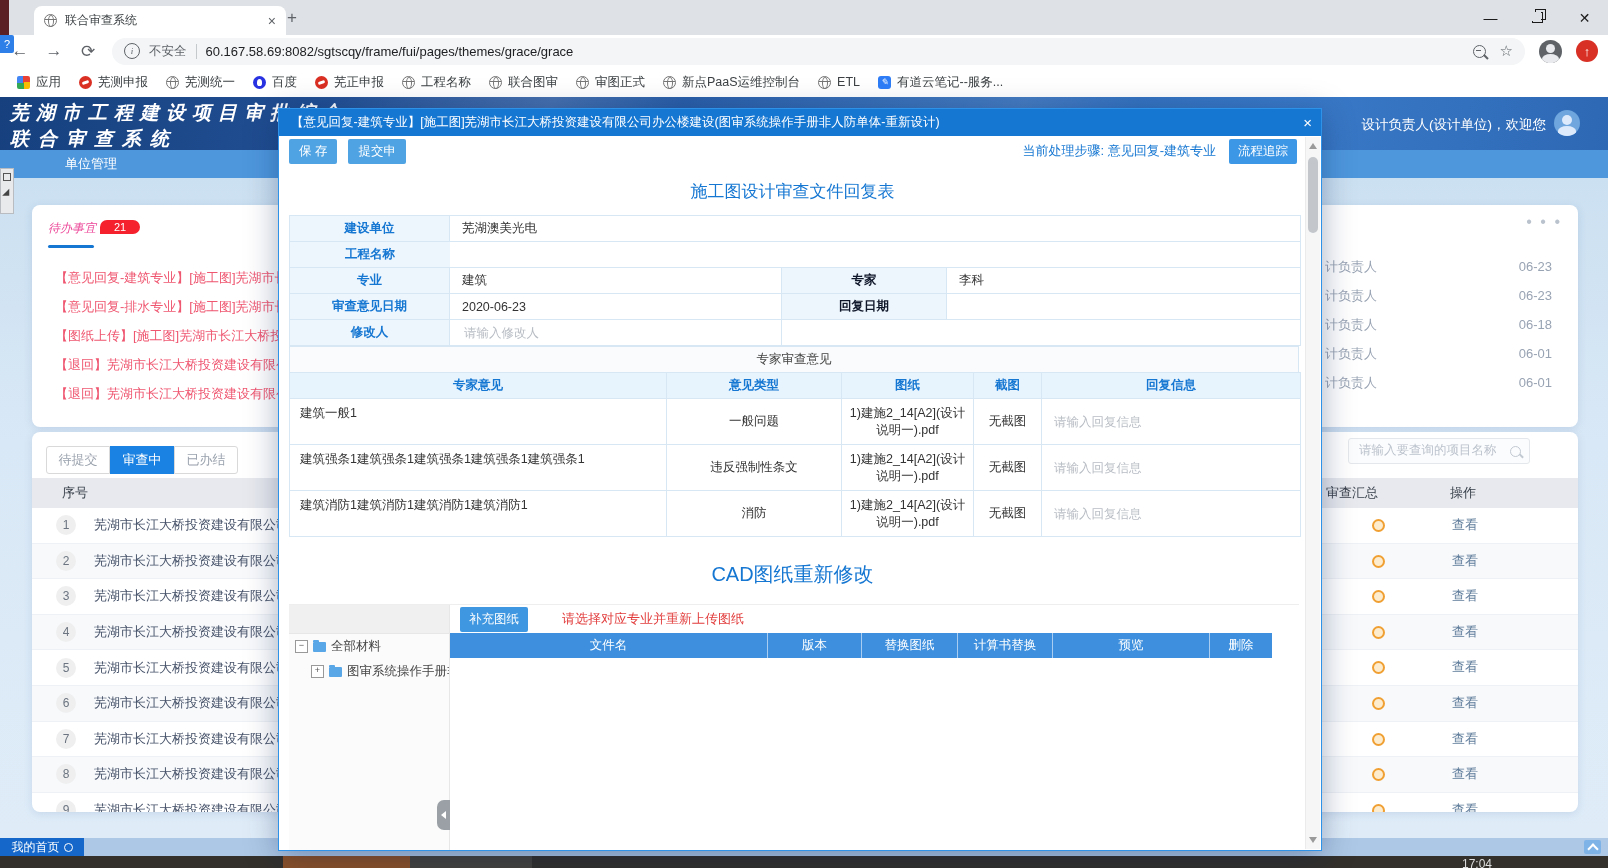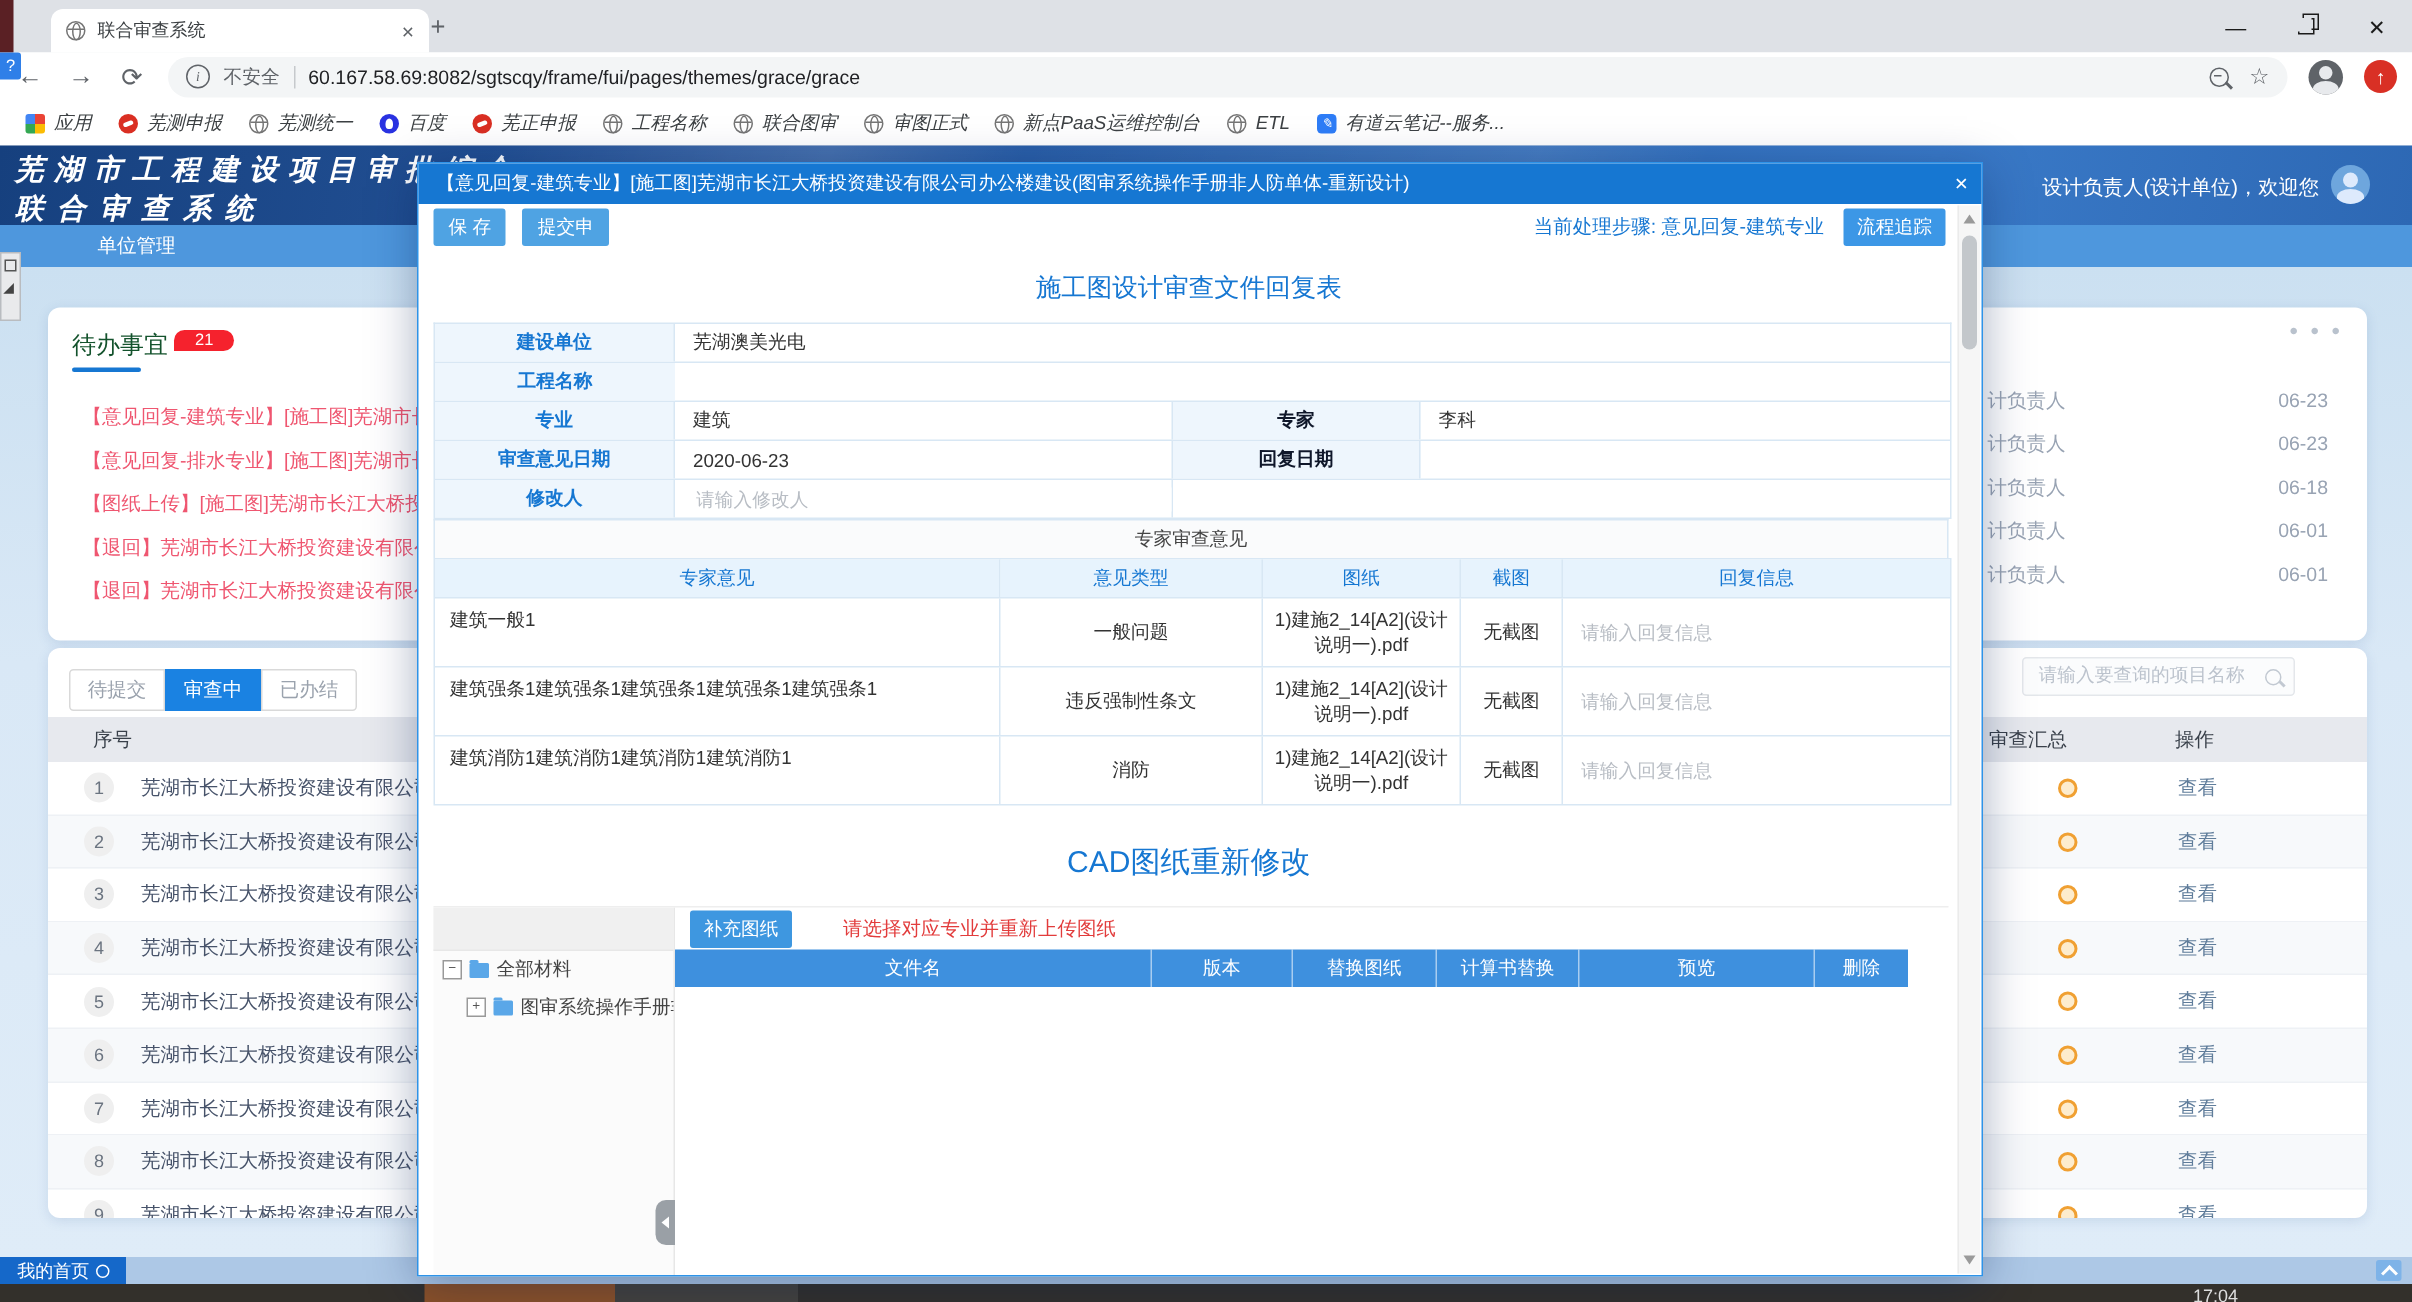--- a/index.html
+++ b/index.html
@@ -34,21 +34,21 @@
   .omni-right{margin-left:auto;display:flex;align-items:center;gap:14px;}
   .mag{position:relative;width:11px;height:11px;border:1.6px solid #5f6368;border-radius:50%;}
   .mag::after{content:"";position:absolute;left:9px;top:10px;width:6px;height:1.6px;background:#5f6368;transform:rotate(45deg);}
   .mag.minus::before{content:"";position:absolute;left:2px;top:4px;width:5px;height:1.4px;background:#5f6368;}
   .star{color:#5f6368;font-size:15px;}
   .avatar-chrome{width:23px;height:23px;border-radius:50%;background:#5f6368;position:relative;overflow:hidden;}
   .avatar-chrome::before{content:"";position:absolute;left:7px;top:4px;width:9px;height:9px;border-radius:50%;background:#e8eaed;}
   .avatar-chrome::after{content:"";position:absolute;left:3px;top:14px;width:17px;height:10px;border-radius:50% 50% 0 0;background:#e8eaed;}
   .updater{width:22px;height:22px;border-radius:50%;background:#d93025;color:#fff;font-size:13px;font-weight:bold;
            display:flex;align-items:center;justify-content:center;}
-  .bookmarks{position:absolute;left:0;top:67px;right:0;height:30px;background:#fff;display:flex;padding:0 8px;border-bottom:1px solid #e8eaed;font-style:italic;}
+  .bookmarks{position:absolute;left:0;top:67px;right:0;height:30px;background:#fff;display:flex;padding:0 8px;border-bottom:1px solid #e8eaed;}
   .bm{display:flex;align-items:center;gap:6px;padding:3px 9px;font-size:12.5px;color:#3c4043;white-space:nowrap;}
   .bm-icon{width:13px;height:13px;flex:none;}
   .bm-icon[data-icon="grid"]{background:conic-gradient(#ea4335 25%,#fbbc04 0 50%,#34a853 0 75%,#4285f4 0);border-radius:2px;}
   .bm-icon[data-icon="ndot"]{background:#da2f23;border-radius:50%;position:relative;overflow:hidden;}
   .bm-icon[data-icon="ndot"]::after{content:"";position:absolute;left:3px;top:5px;width:7px;height:3px;background:#fff;border-radius:2px;transform:rotate(-20deg);}
   .bm-icon[data-icon="globe"]{border:1.4px solid #757575;border-radius:50%;position:relative;box-sizing:border-box;}
   .bm-icon[data-icon="globe"]::before{content:"";position:absolute;left:0;right:0;top:4.2px;height:1.2px;background:#757575;}
   .bm-icon[data-icon="globe"]::after{content:"";position:absolute;left:3px;top:0;width:4px;height:10px;border:1.2px solid #757575;border-radius:50%;}
   .bm-icon[data-icon="paw"]{background:#2932e1;border-radius:50%;position:relative;}
   .bm-icon[data-icon="paw"]::after{content:"";position:absolute;left:4px;top:3px;width:5px;height:7px;background:#fff;border-radius:50% 50% 40% 40%;}
@@ -66,21 +66,21 @@
   .site-logo .l2{font-size:19px;letter-spacing:9px;}
   .welcome{position:absolute;right:62px;top:19px;color:#fff;font-size:13.5px;z-index:2;}
   .avatar-site{position:absolute;right:28px;top:13px;width:26px;height:26px;border-radius:50%;background:#6ea6dd;overflow:hidden;z-index:2;}
   .avatar-site::before{content:"";position:absolute;left:8px;top:5px;width:10px;height:10px;border-radius:50%;background:#ddeafc;}
   .avatar-site::after{content:"";position:absolute;left:4px;top:16px;width:18px;height:10px;border-radius:50% 50% 0 0;background:#ddeafc;}
   .menubar{position:absolute;left:0;top:150px;right:0;height:28px;background:#4e97dd;color:#fff;line-height:28px;padding-left:65px;box-sizing:border-box;}
   .content-bg{position:absolute;left:0;top:178px;right:0;height:660px;background:linear-gradient(180deg,#cbe0f1,#d9e8f6 40%,#dfecf8);}
   .card{position:absolute;background:#fff;border-radius:8px;box-shadow:0 2px 8px rgba(60,100,160,.15);overflow:hidden;}
   .card-todo{left:32px;top:27px;width:740px;height:222px;}
   .todo-head{position:relative;padding:15px 0 0 16px;height:32px;}
-  .todo-title{color:#14532d;font-size:16px;}
+  .todo-title{color:#ec4899;font-size:12px;font-style:italic;}
   .todo-badge{display:inline-block;margin-left:4px;background:#f5222d;color:#fff;font-size:11px;border-radius:8px 8px 8px 0;padding:1px 14px;vertical-align:top;}
   .todo-underline{position:absolute;left:16px;top:40px;width:46px;height:3px;background:#1677d2;border-radius:2px;}
   .todo-list{padding:11px 0 0 23px;}
   .todo-item{height:29px;line-height:29px;color:#ef5670;font-size:13px;white-space:nowrap;overflow:hidden;}
   .card-summary{left:800px;top:27px;width:778px;height:222px;}
   .more-dots{position:absolute;right:16px;top:8px;color:#b9c2cd;font-size:16px;letter-spacing:2px;}
   .sum-list{position:absolute;left:0;top:47px;right:0;}
   .sum-row{height:29px;line-height:29px;position:relative;color:#98a3b3;font-size:13px;}
   .sum-who{position:absolute;left:525px;}
   .sum-date{position:absolute;right:26px;}
@@ -145,21 +145,21 @@
   .flabel2{width:165px;background:#eef6fd;color:#0f172a;font-weight:bold;justify-content:center;}
   .fval{padding-left:12px;color:#333;}
   .fval.w1{width:332px;}
   .fval.grow{flex:1;}
   .fval input{border:0;outline:0;width:100%;font-size:12.5px;font-family:inherit;color:#333;}
   .fval input::placeholder{color:#b8bdc4;}
   .sect-band{width:1010px;box-sizing:border-box;border:1px solid #d8e7f4;border-bottom:0;background:#fafbfc;text-align:center;font-size:12.5px;color:#444;padding:4px 0;}
   .etable{width:1010px;border:1px solid #d8e7f4;}
   .erow{display:flex;border-bottom:1px solid #d8e7f4;}
   .erow:last-child{border-bottom:0;}
-  .ehead .ecell{background:#e7f3fd;color:#1677d2;font-weight:normal;justify-content:center;align-items:center;padding:4px 0;}
+  .ehead .ecell{background:#e7f3fd;color:#1677d2;font-weight:bold;justify-content:center;align-items:center;padding:4px 0;}
   .ecell{box-sizing:border-box;border-right:1px solid #d8e7f4;font-size:12.5px;display:flex;}
   .ecell:last-child{border-right:0;}
   .c-op{width:377px;}
   .c-type{width:175px;}
   .c-draw{width:132px;}
   .c-shot{width:68px;}
   .c-reply{width:258px;flex:1;}
   .edata .ecell{min-height:45px;}
   .edata .c-op{padding:6px 10px;color:#333;}
   .edata .c-type{align-items:center;justify-content:center;color:#333;}

